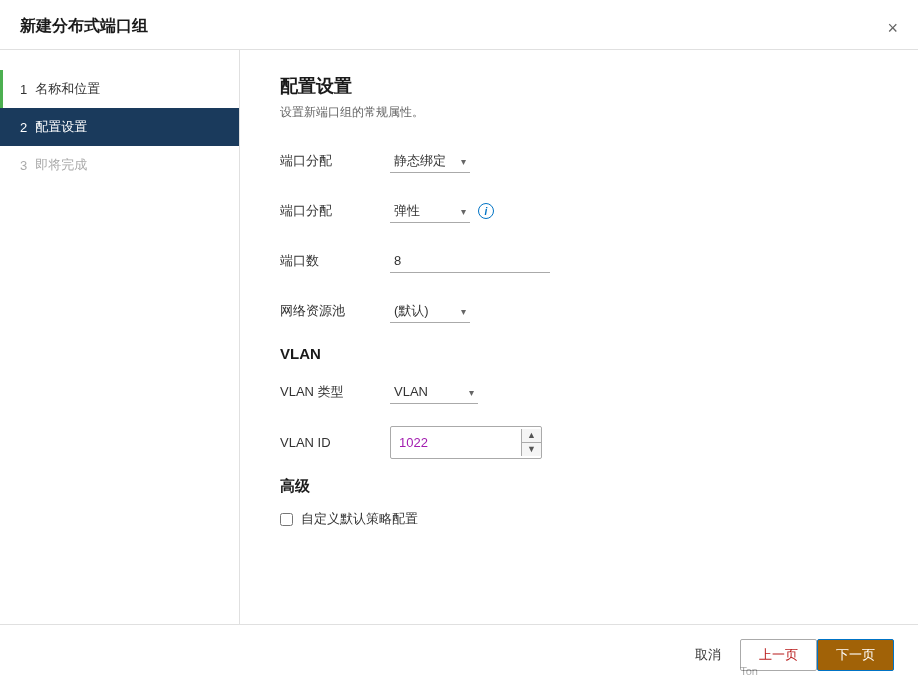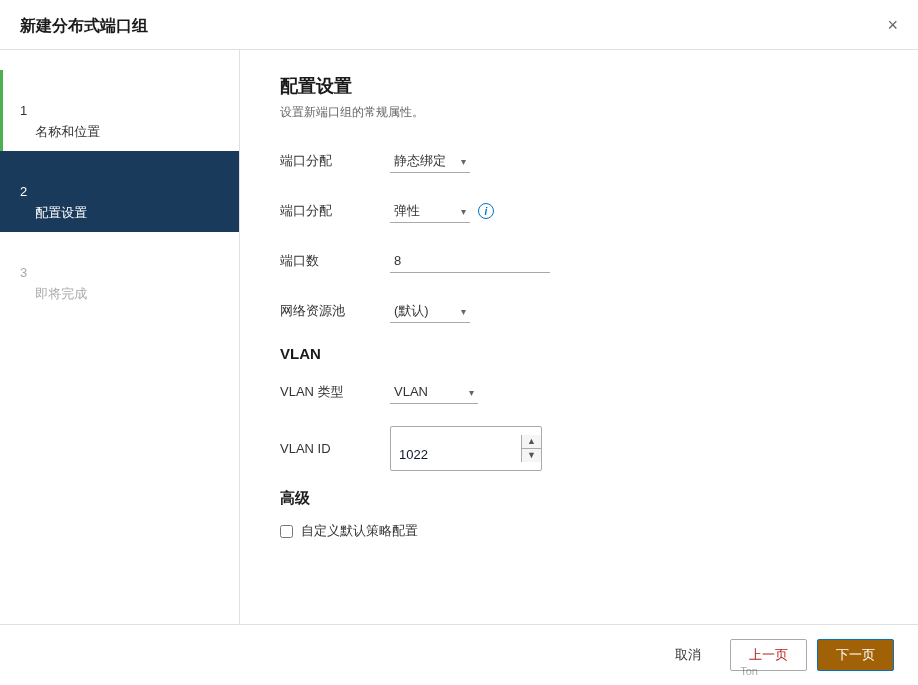--- a/index.html
+++ b/index.html
@@ -16,21 +16,21 @@
       width: 918px;
       height: 685px;
       background: #fff;
       display: flex;
       flex-direction: column;
       box-shadow: 0 4px 20px rgba(0,0,0,0.3);
       position: relative;
     }
     .dialog-header {
       display: flex;
-      align-items: flex-start;
+      align-items: flex-end;
       justify-content: space-between;
       padding: 16px 20px 12px 20px;
       border-bottom: 1px solid #e0e0e0;
       background: #fff;
     }
     .dialog-title {
       font-size: 16px;
       font-weight: bold;
       color: #1a1a1a;
     }
@@ -68,21 +68,20 @@
     }
     .step-item.inactive {
       color: #aaa;
     }
     .step-number {
       margin-right: 8px;
       font-size: 13px;
     }
     .step-label {
       font-size: 13px;
-      margin-top: 43px;
     }
     .step-item.step1 {
       border-left: 3px solid #4caf50;
       padding-left: 17px;
       color: #333;
     }
     
     .main-content {
       flex: 1;
       padding: 24px 40px;
@@ -153,24 +152,23 @@
       display: flex;
       align-items: center;
       border: 1px solid #aaa;
       border-radius: 2px;
       background: #fff;
     }
     .number-input {
       border: none;
       padding: 8px 8px;
       font-size: 13px;
-      color: #0f172a;
+      color: #a21caf;
       width: 130px;
       background: transparent;
-      margin-top: 12px;
     }
     .number-spinners {
       display: flex;
       flex-direction: column;
       border-left: 1px solid #aaa;
     }
     .spinner-btn {
       background: #f5f5f5;
       border: none;
       cursor: pointer;
@@ -221,21 +219,20 @@
       color: #333;
     }
     
     .dialog-footer {
       display: flex;
       align-items: center;
       justify-content: flex-end;
       padding: 14px 24px;
       border-top: 1px solid #e0e0e0;
       background: #fff;
-      gap: 10px;
     }
     .btn {
       padding: 6px 18px;
       font-size: 13px;
       border-radius: 2px;
       cursor: pointer;
       border: 1px solid transparent;
     }
     .btn-cancel {
       background: #fff;

